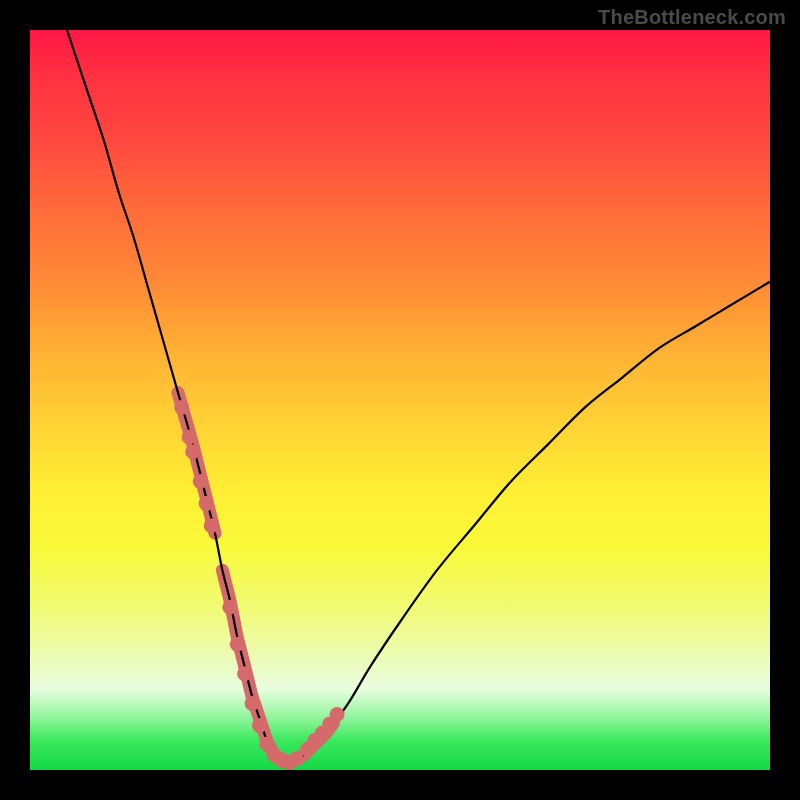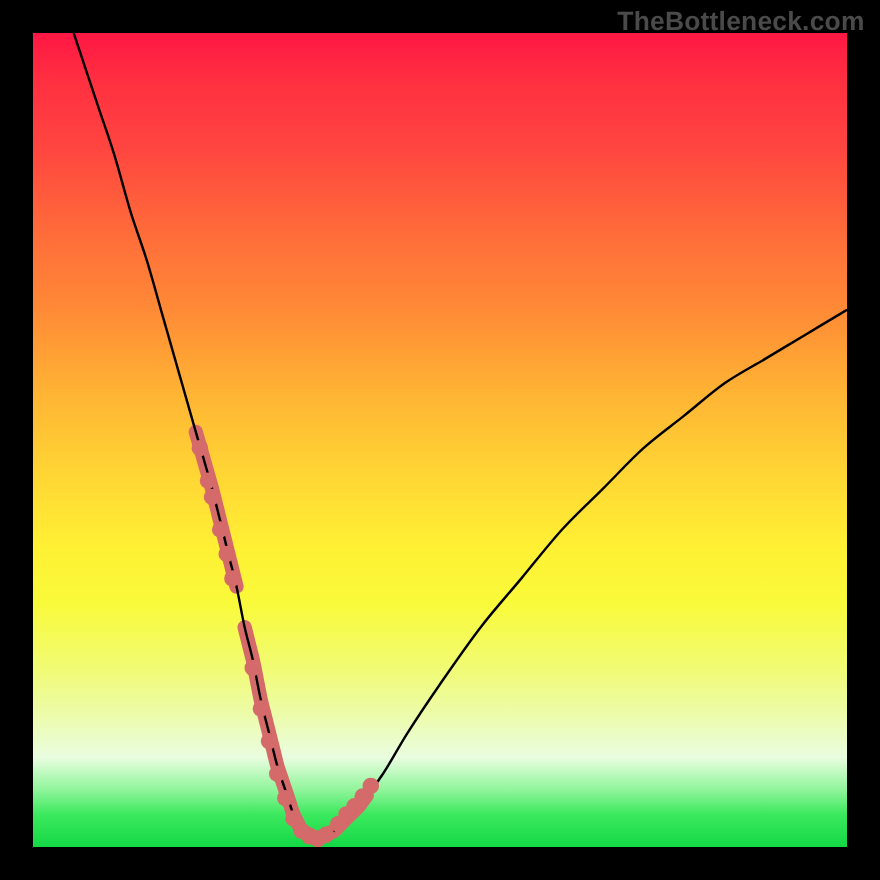--- a/index.html
+++ b/index.html
@@ -15,21 +15,21 @@
     position: relative;
     width: 800px;
     height: 800px;
     background: #000;
   }
   .watermark {
     position: absolute;
     top: 6px;
     right: 14px;
     color: #4a4a4a;
-    font-size: 24px;
+    font-size: 20px;
     font-weight: 600;
     letter-spacing: 0.2px;
     z-index: 50;
   }
   .plot {
     position: absolute;
     left: 30px;
     top: 30px;
     width: 740px;
     height: 740px;

